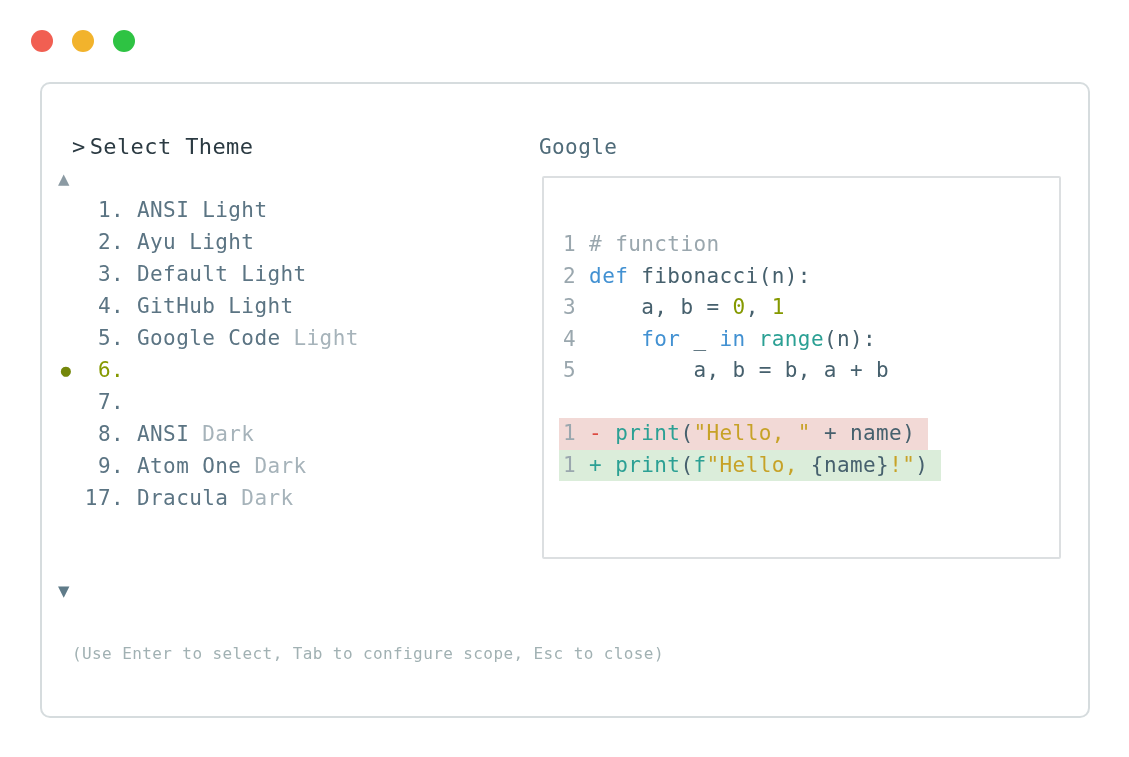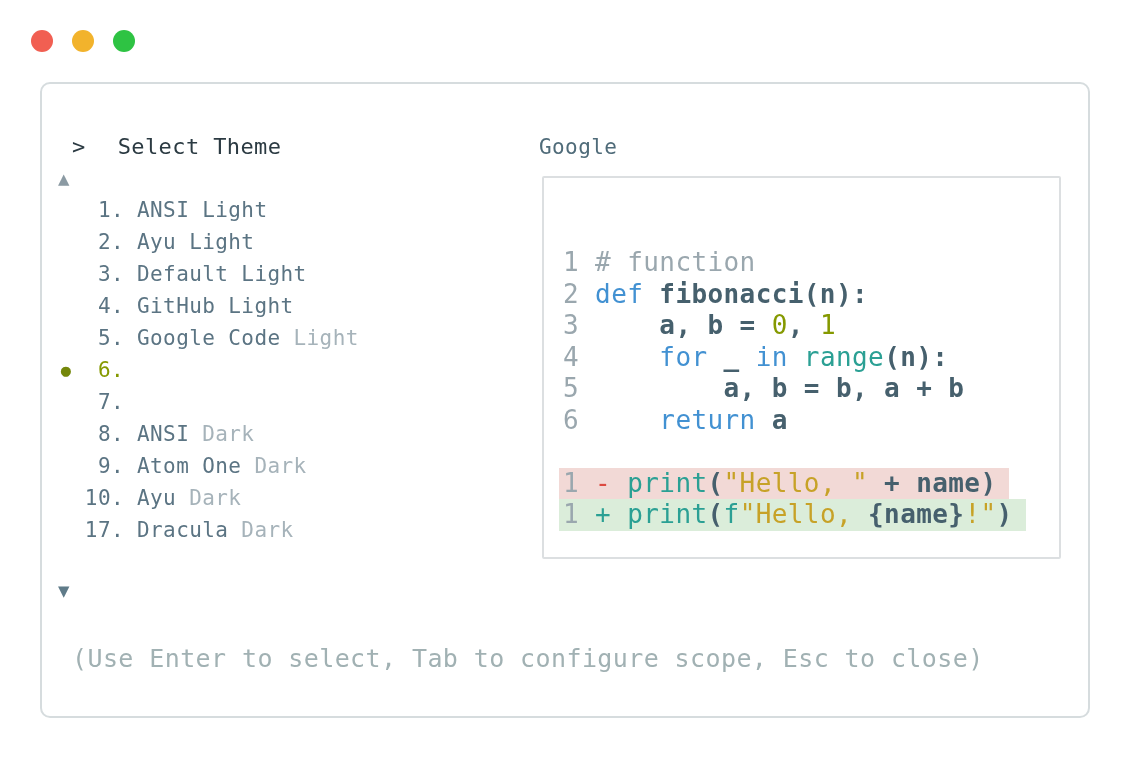--- a/index.html
+++ b/index.html
@@ -12,50 +12,50 @@
   .tl-dot{width:22px;height:22px;border-radius:50%;}
   .tl-red{background:var(--tl-red);}
   .tl-yellow{background:var(--tl-yellow);}
   .tl-green{background:var(--tl-green);}
 
   .panel{
     position:absolute;left:40px;top:82px;width:1046px;height:632px;
     border:2px solid var(--panel-border);border-radius:10px;background:#fff;
   }
   .header-line{position:absolute;left:30px;top:50px;font-size:22px;color:var(--header);letter-spacing:.4px;white-space:pre;}
-  .header-line .title{margin-left:32px;text-align:center;}
+  .header-line .title{margin-left:4px;text-align:center;}
   .preview-label{position:absolute;left:497px;top:51px;font-size:21px;color:var(--label);letter-spacing:.4px;}
 
   .scroll-up{position:absolute;left:16px;top:84px;font-size:19px;color:var(--arrow-up);line-height:20px;cursor:default;}
   .scroll-down{position:absolute;left:16px;top:496px;font-size:19px;color:var(--arrow-down);line-height:20px;cursor:default;}
 
   .theme-list{position:absolute;left:10px;top:110px;width:430px;}
   .theme-row{display:flex;align-items:center;height:32px;font-size:21px;letter-spacing:.4px;color:var(--item);white-space:pre;}
   .theme-row .marker{width:28px;text-align:center;font-size:17px;color:var(--selected-marker);}
   .theme-row .num{width:44px;text-align:right;}
   .theme-row .name{margin-left:13px;text-align:right;}
   .theme-row .variant.dim{color:var(--item-dim);}
   .theme-row.selected{color:var(--selected);}
 
   .preview-box{
     position:absolute;left:500px;top:92px;width:515px;height:379px;
     border:2px solid var(--box-border);border-radius:2px;background:#fff;
   }
-  .code{position:absolute;left:19px;top:51px;font-size:26px;letter-spacing:.4px;line-height:31.5px;margin-top:18px;}
+  .code{position:absolute;left:19px;top:51px;font-size:21px;letter-spacing:.4px;line-height:31.5px;}
   .code-line{white-space:pre;height:31.5px;}
   .code-line.removed,.code-line.added{width:fit-content;padding:0 13px 0 4px;margin-left:-4px;}
   .code-line.removed{background:var(--removed-bg);}
   .code-line.added{background:var(--added-bg);}
   .tok-num{color:var(--c-num);} .tok-comment{color:var(--c-comment);}
   .tok-kw{color:var(--c-kw);} .tok-fn{color:var(--c-fn);}
   .tok-numlit{color:var(--c-numlit);} .tok-str{color:var(--c-str);}
-  .tok-plain{color:var(--c-plain);font-weight:bold;} .tok-minus{color:var(--c-minus);}
+  .tok-plain{color:var(--c-plain);} .tok-minus{color:var(--c-minus);}
   .tok-plus{color:var(--c-plus);}
 
-  .footer-hint{position:absolute;left:30px;top:560px;font-size:25px;letter-spacing:.4px;color:var(--footer);white-space:pre;text-align:center;}
+  .footer-hint{position:absolute;left:30px;top:560px;font-size:16px;letter-spacing:.4px;color:var(--footer);white-space:pre;text-align:center;}
 </style>
 </head>
 <body style="--tl-red: #f15f52; --tl-yellow: #f2b32c; --tl-green: #2ec343; --panel-border: #d6dcde; --box-border: #dcdfe1; --header: #2b3a42; --label: #4f6b79; --arrow-up: #8b9aa3; --arrow-down: #5f7b89; --item: #5b7483; --item-dim: #a6b3ba; --selected: #859900; --selected-marker: #74870a; --footer: #a1b1b3; --c-num: #9aa7ae; --c-comment: #9aa7ae; --c-kw: #4291d2; --c-fn: #2ba094; --c-numlit: #859900; --c-str: #c7a227; --c-plain: #46606d; --c-minus: #dc4a41; --c-plus: #2ba094; --removed-bg: #f2d9d6; --added-bg: #dbedda;">
 
 <div class="traffic-lights">
   <span class="tl-dot tl-red"></span>
   <span class="tl-dot tl-yellow"></span>
   <span class="tl-dot tl-green"></span>
 </div>
 
@@ -69,34 +69,32 @@
   <div class="theme-list">
       <div class="theme-row"><span class="marker"></span><span class="num">1.</span><span class="name">ANSI <span class="variant">Light</span></span></div>
       <div class="theme-row"><span class="marker"></span><span class="num">2.</span><span class="name">Ayu <span class="variant">Light</span></span></div>
       <div class="theme-row"><span class="marker"></span><span class="num">3.</span><span class="name">Default <span class="variant">Light</span></span></div>
       <div class="theme-row"><span class="marker"></span><span class="num">4.</span><span class="name">GitHub <span class="variant">Light</span></span></div>
       <div class="theme-row"><span class="marker"></span><span class="num">5.</span><span class="name">Google Code <span class="variant dim">Light</span></span></div>
       <div class="theme-row selected"><span class="marker">●</span><span class="num">6.</span></div>
       <div class="theme-row"><span class="marker"></span><span class="num">7.</span></div>
       <div class="theme-row"><span class="marker"></span><span class="num">8.</span><span class="name">ANSI <span class="variant dim">Dark</span></span></div>
       <div class="theme-row"><span class="marker"></span><span class="num">9.</span><span class="name">Atom One <span class="variant dim">Dark</span></span></div>
-      <div class="theme-row"><span class="marker"></span><span class="num">10.</span><span class="name">Ayu <span class="variant dim">Dark</span></span></div>
       <div class="theme-row"><span class="marker"></span><span class="num">17.</span><span class="name">Dracula <span class="variant dim">Dark</span></span></div>
     </div>
 
   <div class="scroll-down">▼</div>
 
   <div class="preview-box">
     <div class="code">
         <div class="code-line"><span class="tok-num">1 </span><span class="tok-comment"># function</span></div>
         <div class="code-line"><span class="tok-num">2 </span><span class="tok-kw">def</span><span class="tok-plain"> fibonacci(n):</span></div>
         <div class="code-line"><span class="tok-num">3 </span><span class="tok-plain">    a, b = </span><span class="tok-numlit">0</span><span class="tok-plain">, </span><span class="tok-numlit">1</span></div>
         <div class="code-line"><span class="tok-num">4 </span><span class="tok-plain">    </span><span class="tok-kw">for</span><span class="tok-plain"> _ </span><span class="tok-kw">in</span><span class="tok-plain"> </span><span class="tok-fn">range</span><span class="tok-plain">(n):</span></div>
         <div class="code-line"><span class="tok-num">5 </span><span class="tok-plain">        a, b = b, a + b</span></div>
-        <div class="code-line"><span class="tok-num">6 </span><span class="tok-plain">    </span><span class="tok-kw">return</span><span class="tok-plain"> a</span></div>
         <div class="code-line">&nbsp;</div>
         <div class="code-line removed"><span class="tok-num">1 </span><span class="tok-minus">- </span><span class="tok-fn">print</span><span class="tok-plain">(</span><span class="tok-str">"Hello, "</span><span class="tok-plain"> + name)</span></div>
         <div class="code-line added"><span class="tok-num">1 </span><span class="tok-plus">+ </span><span class="tok-fn">print</span><span class="tok-plain">(</span><span class="tok-fn">f</span><span class="tok-str">"Hello, </span><span class="tok-plain">{name}</span><span class="tok-str">!"</span><span class="tok-plain">)</span></div>
       </div>
   </div>
 
   <div class="footer-hint">(Use Enter to select, Tab to configure scope, Esc to close)</div>
 </div>
 
 </body></html>

